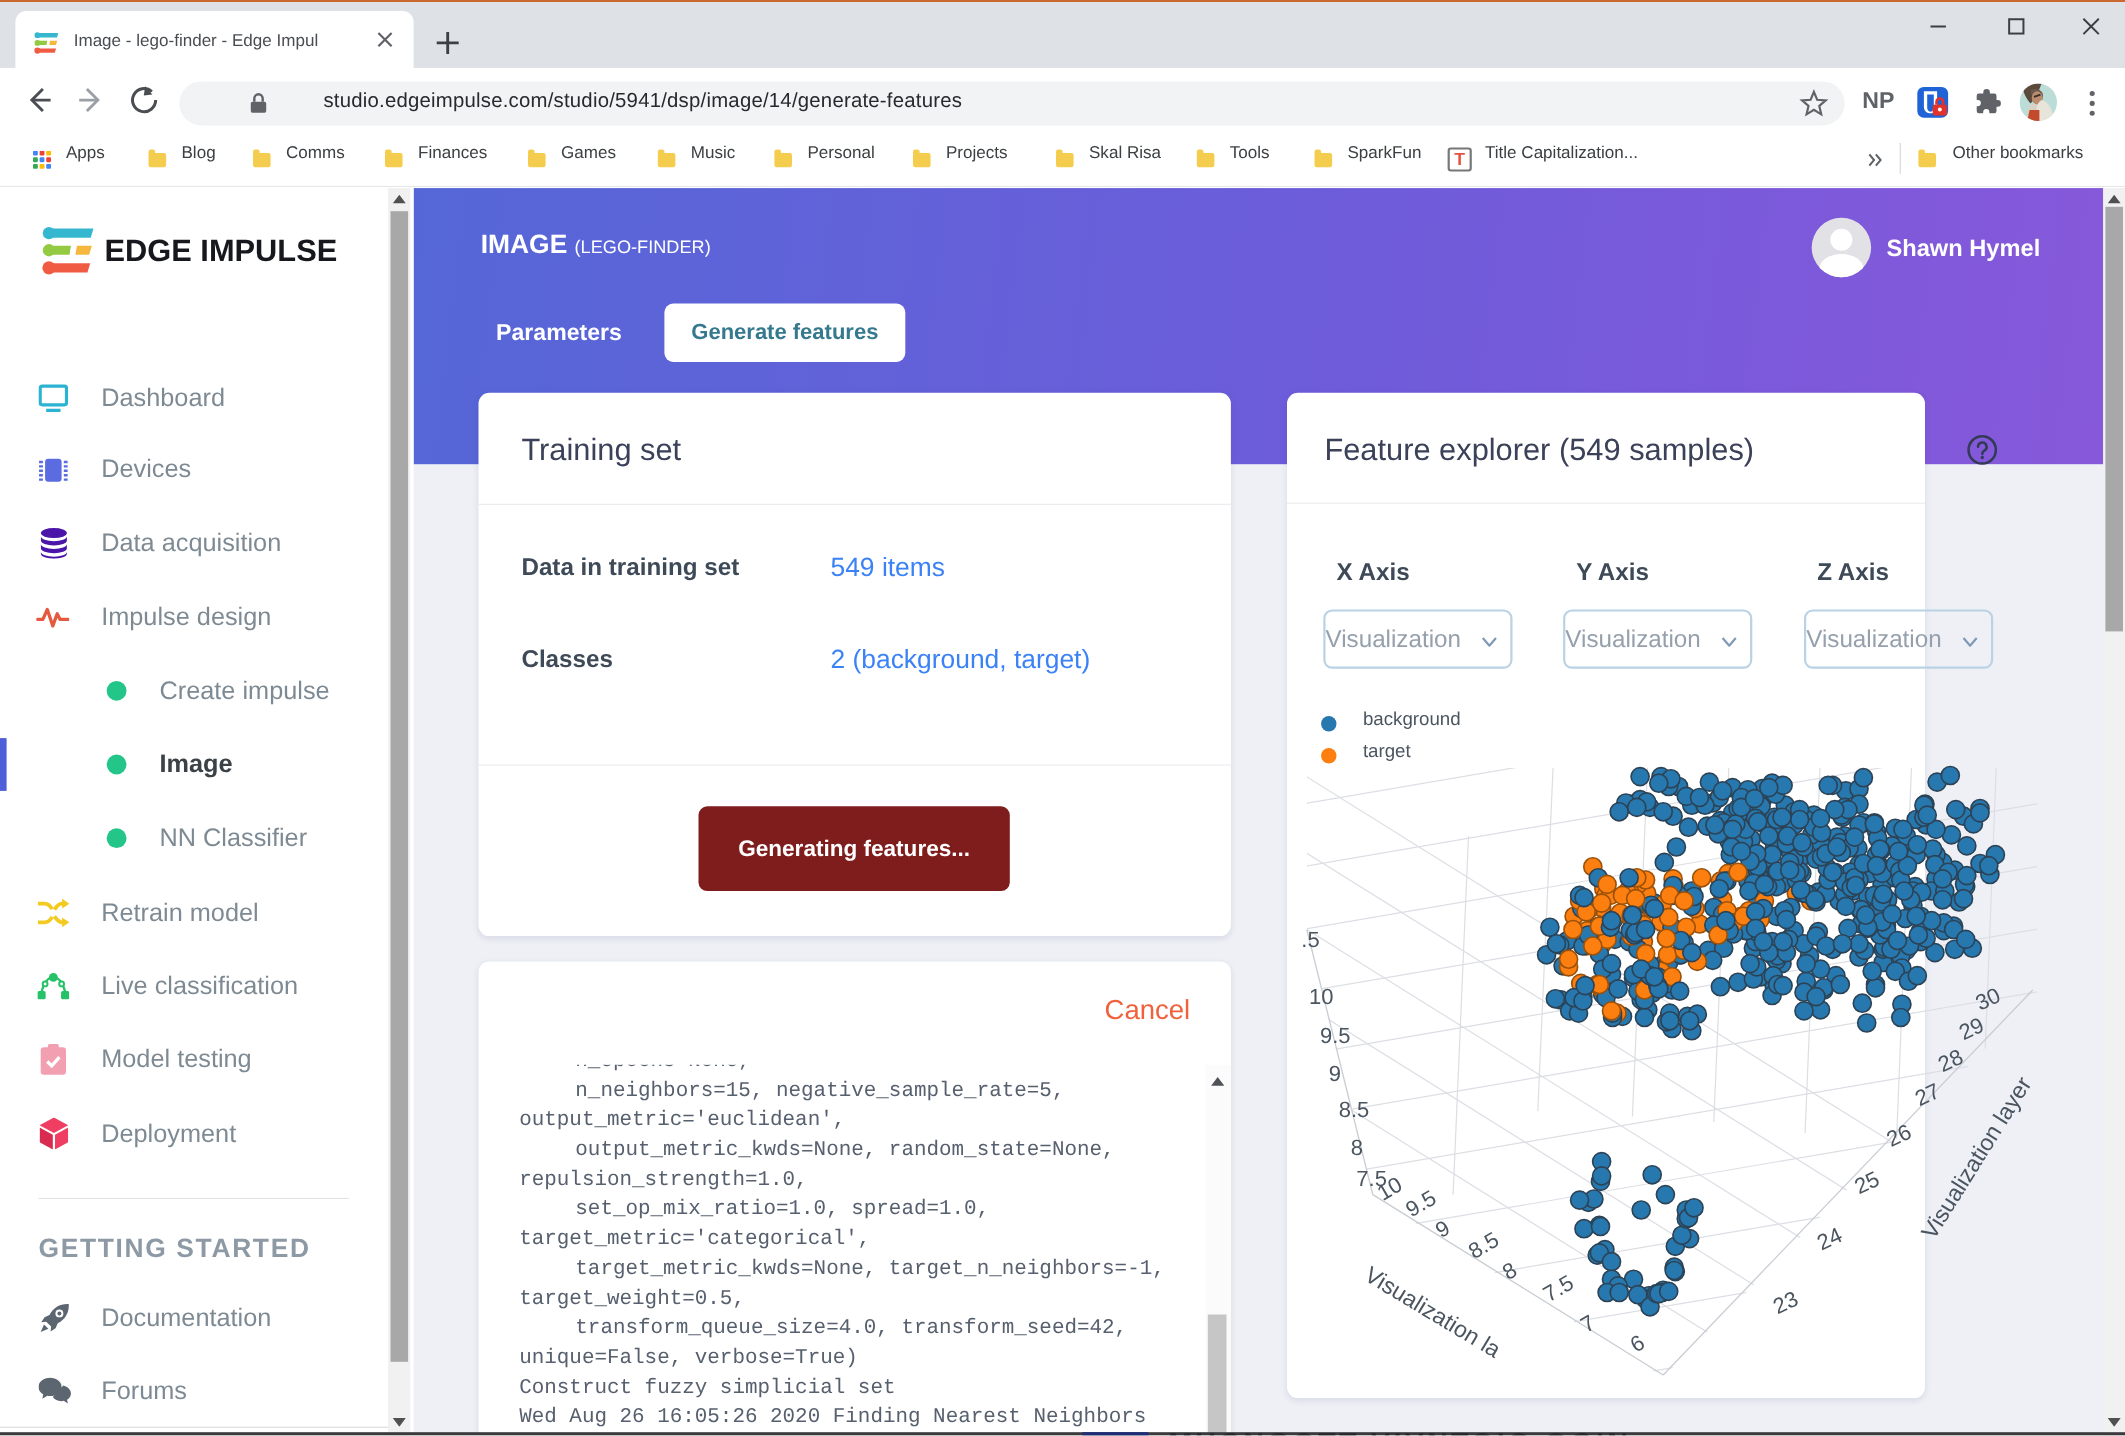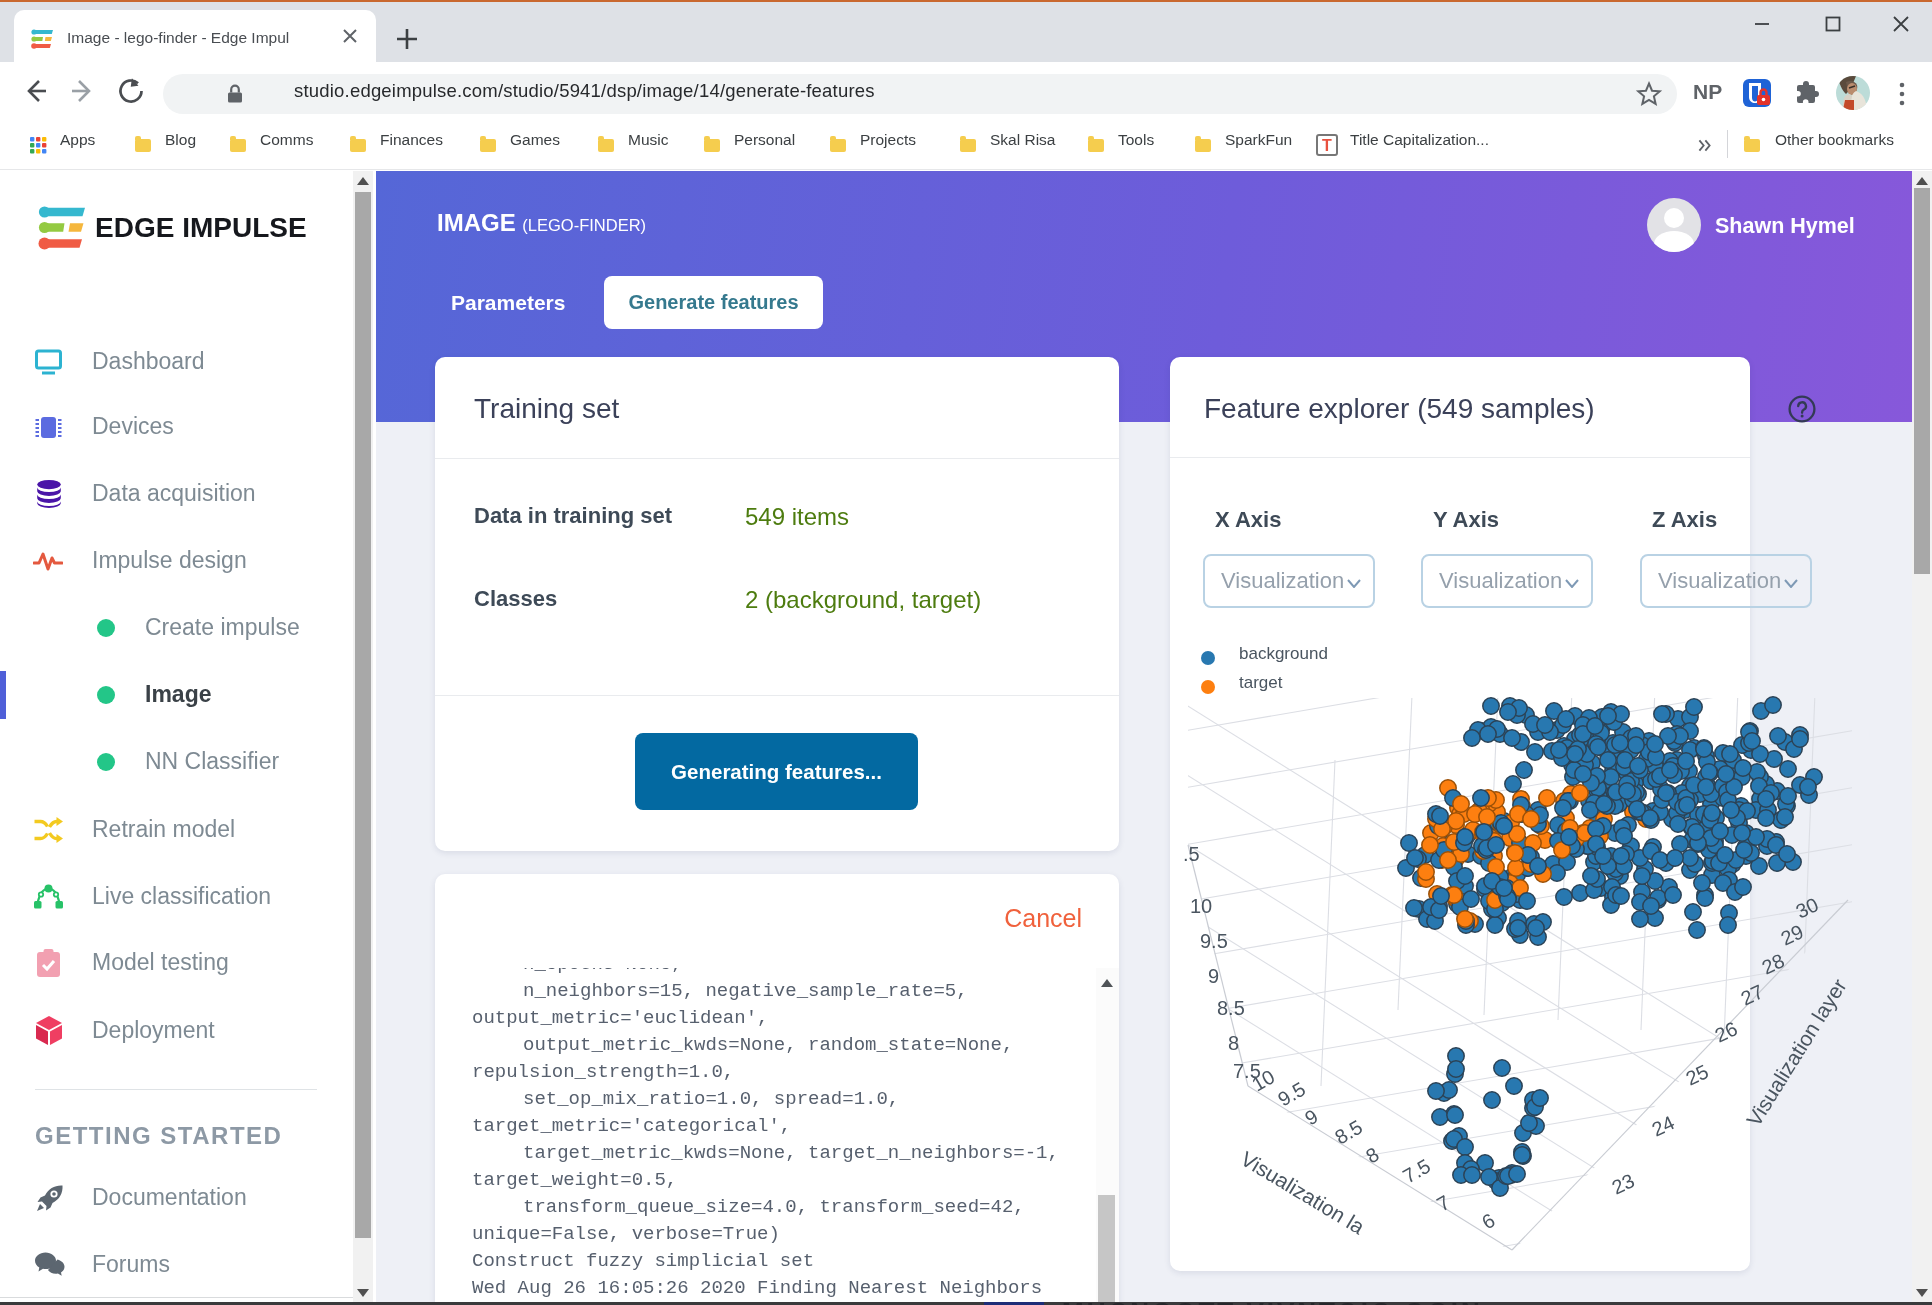--- a/index.html
+++ b/index.html
@@ -46,33 +46,33 @@
 .card { position:absolute; background:#fff; border-radius:10px; box-shadow:0 2px 6px rgba(30,40,90,0.10); }
 #cardTrain { left:435px; top:357px; width:684px; height:494px; }
 #cardOut { left:435px; top:874px; width:684px; height:431px; border-radius:10px 10px 0 0; }
 #cardFeat { left:1170px; top:357px; width:580px; height:914px; }
 #cardFeat .chead { left:34px; }
 .chead { position:absolute; left:39px; top:36px; font-size:28px; color:#3b4159; }
 .cdiv { position:absolute; left:0; width:100%; height:1px; background:#e9ebee; }
 
 
 .lbl { position:absolute; left:39px; font-size:22px; font-weight:bold; color:#3e4a57; }
-.val { position:absolute; left:310px; font-size:24px; color:#4d7c0f; }
-#genbtn { left:200px; top:376px; width:283px; height:77px; background:#0369a1; border-radius:8px; color:#fff; font-size:20.5px; font-weight:bold; text-align:center; line-height:77px; }
+.val { position:absolute; left:320px; font-size:24px; color:#3b82f6; }
+#genbtn { left:200px; top:376px; width:283px; height:77px; background:#7f1d1d; border-radius:8px; color:#fff; font-size:20.5px; font-weight:bold; text-align:center; line-height:77px; }
 
 
 #cancel { right:37px; top:30px; font-size:25px; color:#f0613c; position:absolute; }
 #console { position:absolute; left:37px; top:94px; width:624px; height:337px; overflow:hidden; font-family:"Liberation Mono",monospace; font-size:19px; line-height:27px; color:#57606e; white-space:pre; }
 #console .in { padding-left:51px; }
 #conscroll { position:absolute; left:661px; top:94px; width:23px; height:337px; background:#fbfbfb; }
 #conthumb { position:absolute; left:2px; top:227px; width:17px; height:110px; background:#c6c6c6; }
 
 
 .axlbl { position:absolute; top:150px; font-size:22px; font-weight:bold; color:#3e4a57; }
-.sel { position:absolute; top:197px; width:172px; height:54px; border:2px solid #b9d2e4; border-radius:8px; font-size:22px; color:#95a0ac; line-height:50px; padding-left:16px; }
+.sel { position:absolute; top:197px; width:172px; height:54px; border:2px solid #b9d2e4; border-radius:8px; font-size:22px; color:#95a0ac; line-height:50px; padding-left:0; }
 .sel .chev { position:absolute; right:12px; top:23px; width:14px; height:9px; line-height:0; }
 .legdot { position:absolute; width:14px; height:14px; border-radius:50%; }
 .legtxt { position:absolute; font-size:17px; color:#4a5560; }
 
 
 #taskline { left:0px; top:1302px; width:1932px; height:3px; background:#3a3a3c; }
 #tasknavy { left:984px; top:1302px; width:60px; height:3px; background:#1e2d78; }
 #glyphs { left:1062px; top:1297px; width:520px; height:8px; overflow:hidden; font-weight:bold; font-size:26px; color:#26272b; letter-spacing:3px; }
 </style>
 </head>

